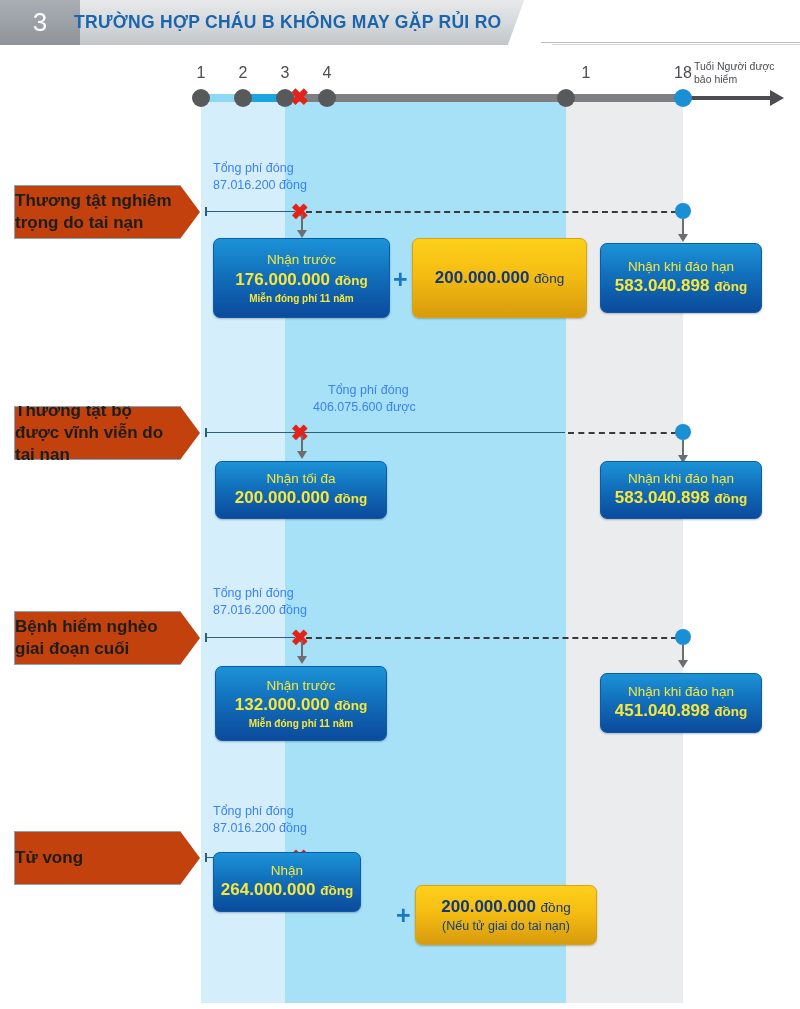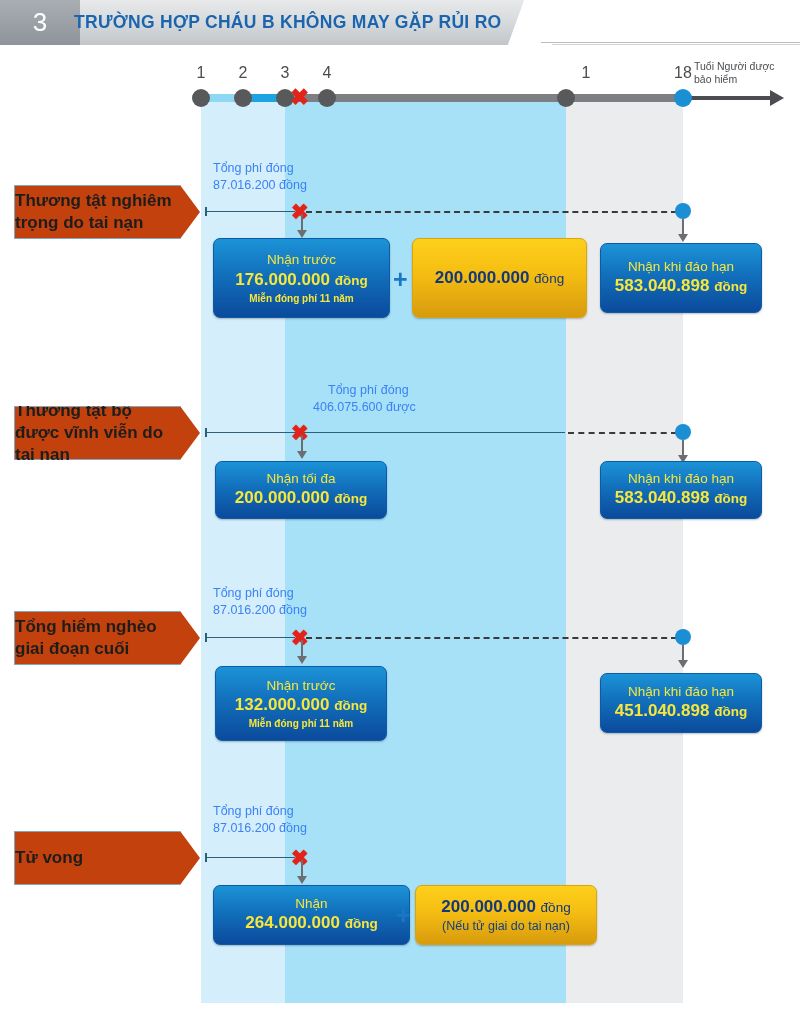--- a/index.html
+++ b/index.html
@@ -272,21 +272,21 @@
   </div>
 
   <div class="blue-box" style="left:600px; top:461px; width:162px; height:58px">
     <div class="bb-small">Nhận khi đáo hạn</div>
     <div class="bb-big"><span>583.040.898</span> <span class="unit">đồng</span></div>
   </div>
 </div>
 
 <div class="row" style="top:0">
   <div class="row-label" style="top:611px">
-    <span class="row-label-inner">Tổng hiểm nghèo giai đoạn cuối</span>
+    <span class="row-label-inner">Bệnh hiểm nghèo giai đoạn cuối</span>
   </div>
   <div class="fee-text" style="left:213px; top:585px">Tổng phí đóng</div>
   <div class="fee-text" style="left:213px; top:602px">87.016.200 đồng</div>
 
   <div class="conn-cap" style="left:205px; top:633px"></div>
   <div class="conn-solid" style="left:205px; top:637px; width:90px"></div>
   <div class="conn-dash" style="left:306px; top:637px; width:371px"></div>
   <div class="conn-x" style="left:291px; top:627px">✖</div>
   <div class="conn-enddot" style="left:675px; top:629px"></div>
 
@@ -320,21 +320,21 @@
 
   <div class="conn-cap" style="left:205px; top:853px"></div>
   <div class="conn-solid" style="left:205px; top:857px; width:90px"></div>
   <div class="conn-x" style="left:291px; top:847px">✖</div>
 
   <div class="down-arrow" style="left:297px; top:860px; height:24px">
     <div class="shaft" style="height:17px"></div>
       <div class="head" style="top:16px"></div>
   </div>
 
-  <div class="blue-box" style="left:213px; top:885px; width:197px; height:60px">
+  <div class="blue-box" style="left:213px; top:852px; width:148px; height:60px">
     <div class="bb-small">Nhận</div>
     <div class="bb-big"><span>264.000.000</span> <span class="unit">đồng</span></div>
   </div>
 
   <div class="plus-sign" style="left:396px; top:903px">+</div>
 
   <div class="yellow-box" style="left:415px; top:885px; width:182px; height:60px">
     <div class="yb-big"><span>200.000.000</span> <span class="unit">đồng</span></div>
     <div class="yb-note">(Nếu tử giai do tai nạn)</div>
   </div>

